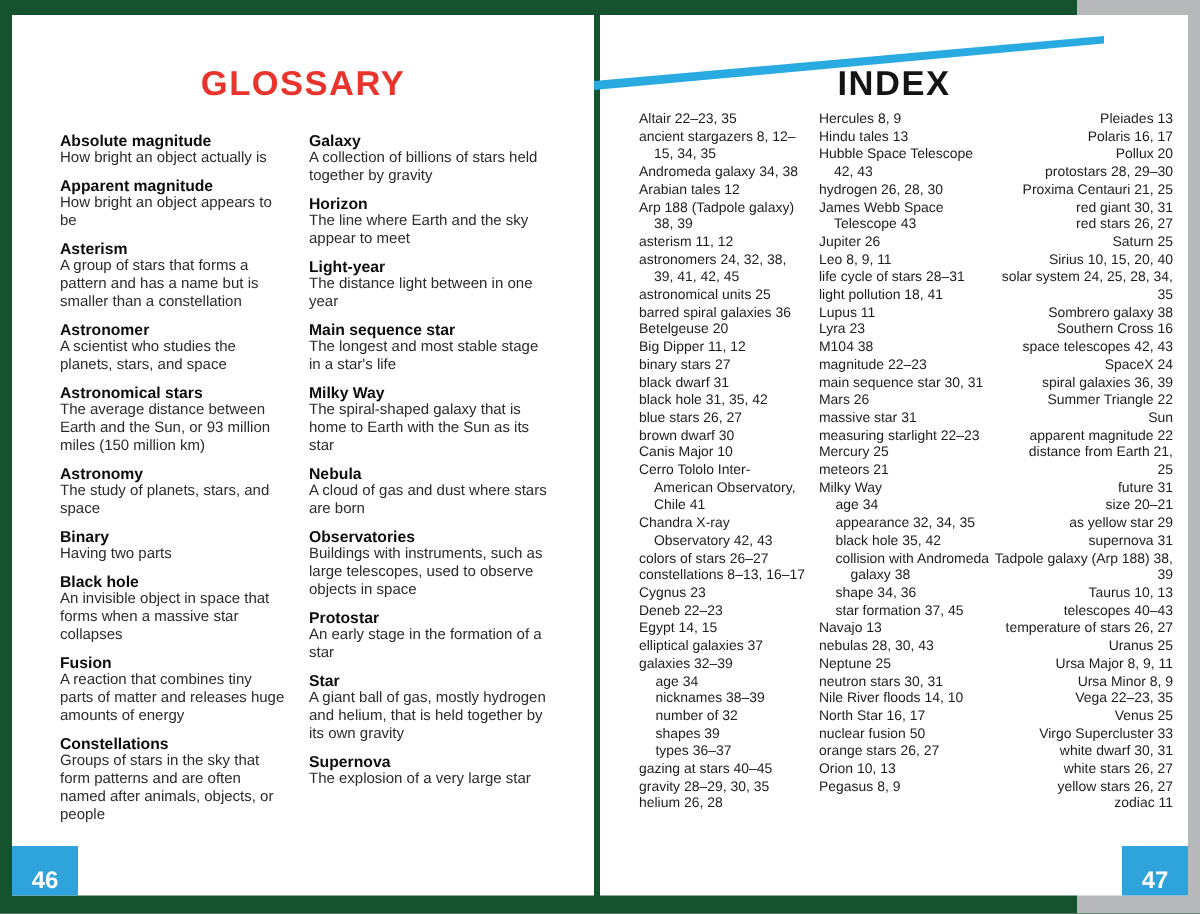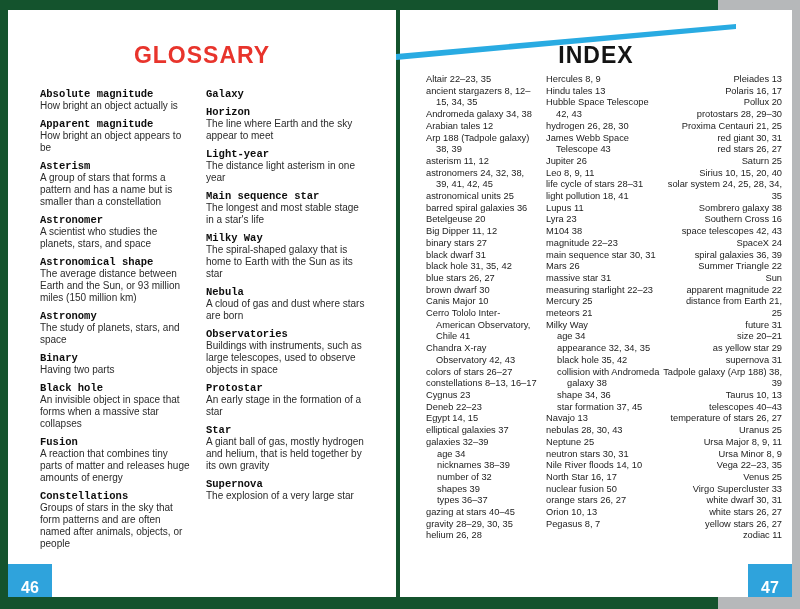--- a/index.html
+++ b/index.html
@@ -28,21 +28,21 @@
   .title-red{color:var(--title-red);}
 
   .swoosh{position:absolute;left:-4px;top:10px;width:346px;height:42px;pointer-events:none;}
   .swoosh polygon{fill:var(--accent);}
 
   
   .gloss-col{position:absolute;top:78px;font-size:10px;line-height:12px;color:#222;}
   .gloss-col-1{left:32px;width:152px;}
   .gloss-col-2{left:198px;width:162px;}
   .gloss-entry{margin-bottom:6px;}
-  .gloss-term{font-weight:bold;color:var(--term);font-size:10.5px;font-family:Liberation Mono, monospace;}
+  .gloss-term{font-weight:bold;color:var(--term);font-size:10.5px;}
   .gloss-def{color:#2b2b2b;}
 
   
   .idx-col{position:absolute;top:64px;font-size:9.3px;line-height:11.7px;color:#1c1c1c;}
   .idx-col-1{left:26px;width:112px;}
   .idx-col-2{left:146px;width:114px;}
   .idx-col-3{left:262px;width:120px;text-align:right;}
   .idx-entry{padding-left:10px;text-indent:-10px;}
   .idx-sub{margin-left:11px;}
 
@@ -75,21 +75,21 @@
         </div>
         <div class="gloss-entry">
           <div class="gloss-term">Asterism</div>
           <div class="gloss-def">A group of stars that forms a pattern and has a name but is smaller than a constellation</div>
         </div>
         <div class="gloss-entry">
           <div class="gloss-term">Astronomer</div>
           <div class="gloss-def">A scientist who studies the planets, stars, and space</div>
         </div>
         <div class="gloss-entry">
-          <div class="gloss-term">Astronomical shape</div>
+          <div class="gloss-term">Astronomical stars</div>
           <div class="gloss-def">The average distance between Earth and the Sun, or 93 million miles (150 million km)</div>
         </div>
         <div class="gloss-entry">
           <div class="gloss-term">Astronomy</div>
           <div class="gloss-def">The study of planets, stars, and space</div>
         </div>
         <div class="gloss-entry">
           <div class="gloss-term">Binary</div>
           <div class="gloss-def">Having two parts</div>
         </div>
@@ -102,28 +102,29 @@
           <div class="gloss-def">A reaction that combines tiny parts of matter and releases huge amounts of energy</div>
         </div>
         <div class="gloss-entry">
           <div class="gloss-term">Constellations</div>
           <div class="gloss-def">Groups of stars in the sky that form patterns and are often named after animals, objects, or people</div>
         </div>
       </div>
     <div class="gloss-col gloss-col-2">
         <div class="gloss-entry">
           <div class="gloss-term">Galaxy</div>
+          <div class="gloss-def">A collection of billions of stars held together by gravity</div>
         </div>
         <div class="gloss-entry">
           <div class="gloss-term">Horizon</div>
           <div class="gloss-def">The line where Earth and the sky appear to meet</div>
         </div>
         <div class="gloss-entry">
           <div class="gloss-term">Light-year</div>
-          <div class="gloss-def">The distance light asterism in one year</div>
+          <div class="gloss-def">The distance light between in one year</div>
         </div>
         <div class="gloss-entry">
           <div class="gloss-term">Main sequence star</div>
           <div class="gloss-def">The longest and most stable stage in a star's life</div>
         </div>
         <div class="gloss-entry">
           <div class="gloss-term">Milky Way</div>
           <div class="gloss-def">The spiral-shaped galaxy that is home to Earth with the Sun as its star</div>
         </div>
         <div class="gloss-entry">
@@ -225,21 +226,21 @@
         <div class="idx-entry idx-sub">star formation 37, 45</div>
         <div class="idx-entry">Navajo 13</div>
         <div class="idx-entry">nebulas 28, 30, 43</div>
         <div class="idx-entry">Neptune 25</div>
         <div class="idx-entry">neutron stars 30, 31</div>
         <div class="idx-entry">Nile River floods 14, 10</div>
         <div class="idx-entry">North Star 16, 17</div>
         <div class="idx-entry">nuclear fusion 50</div>
         <div class="idx-entry">orange stars 26, 27</div>
         <div class="idx-entry">Orion 10, 13</div>
-        <div class="idx-entry">Pegasus 8, 7</div>
+        <div class="idx-entry">Pegasus 8, 9</div>
       </div>
     <div class="idx-col idx-col-3">
         <div class="idx-entry">Pleiades 13</div>
         <div class="idx-entry">Polaris 16, 17</div>
         <div class="idx-entry">Pollux 20</div>
         <div class="idx-entry">protostars 28, 29–30</div>
         <div class="idx-entry">Proxima Centauri 21, 25</div>
         <div class="idx-entry">red giant 30, 31</div>
         <div class="idx-entry">red stars 26, 27</div>
         <div class="idx-entry">Saturn 25</div>

